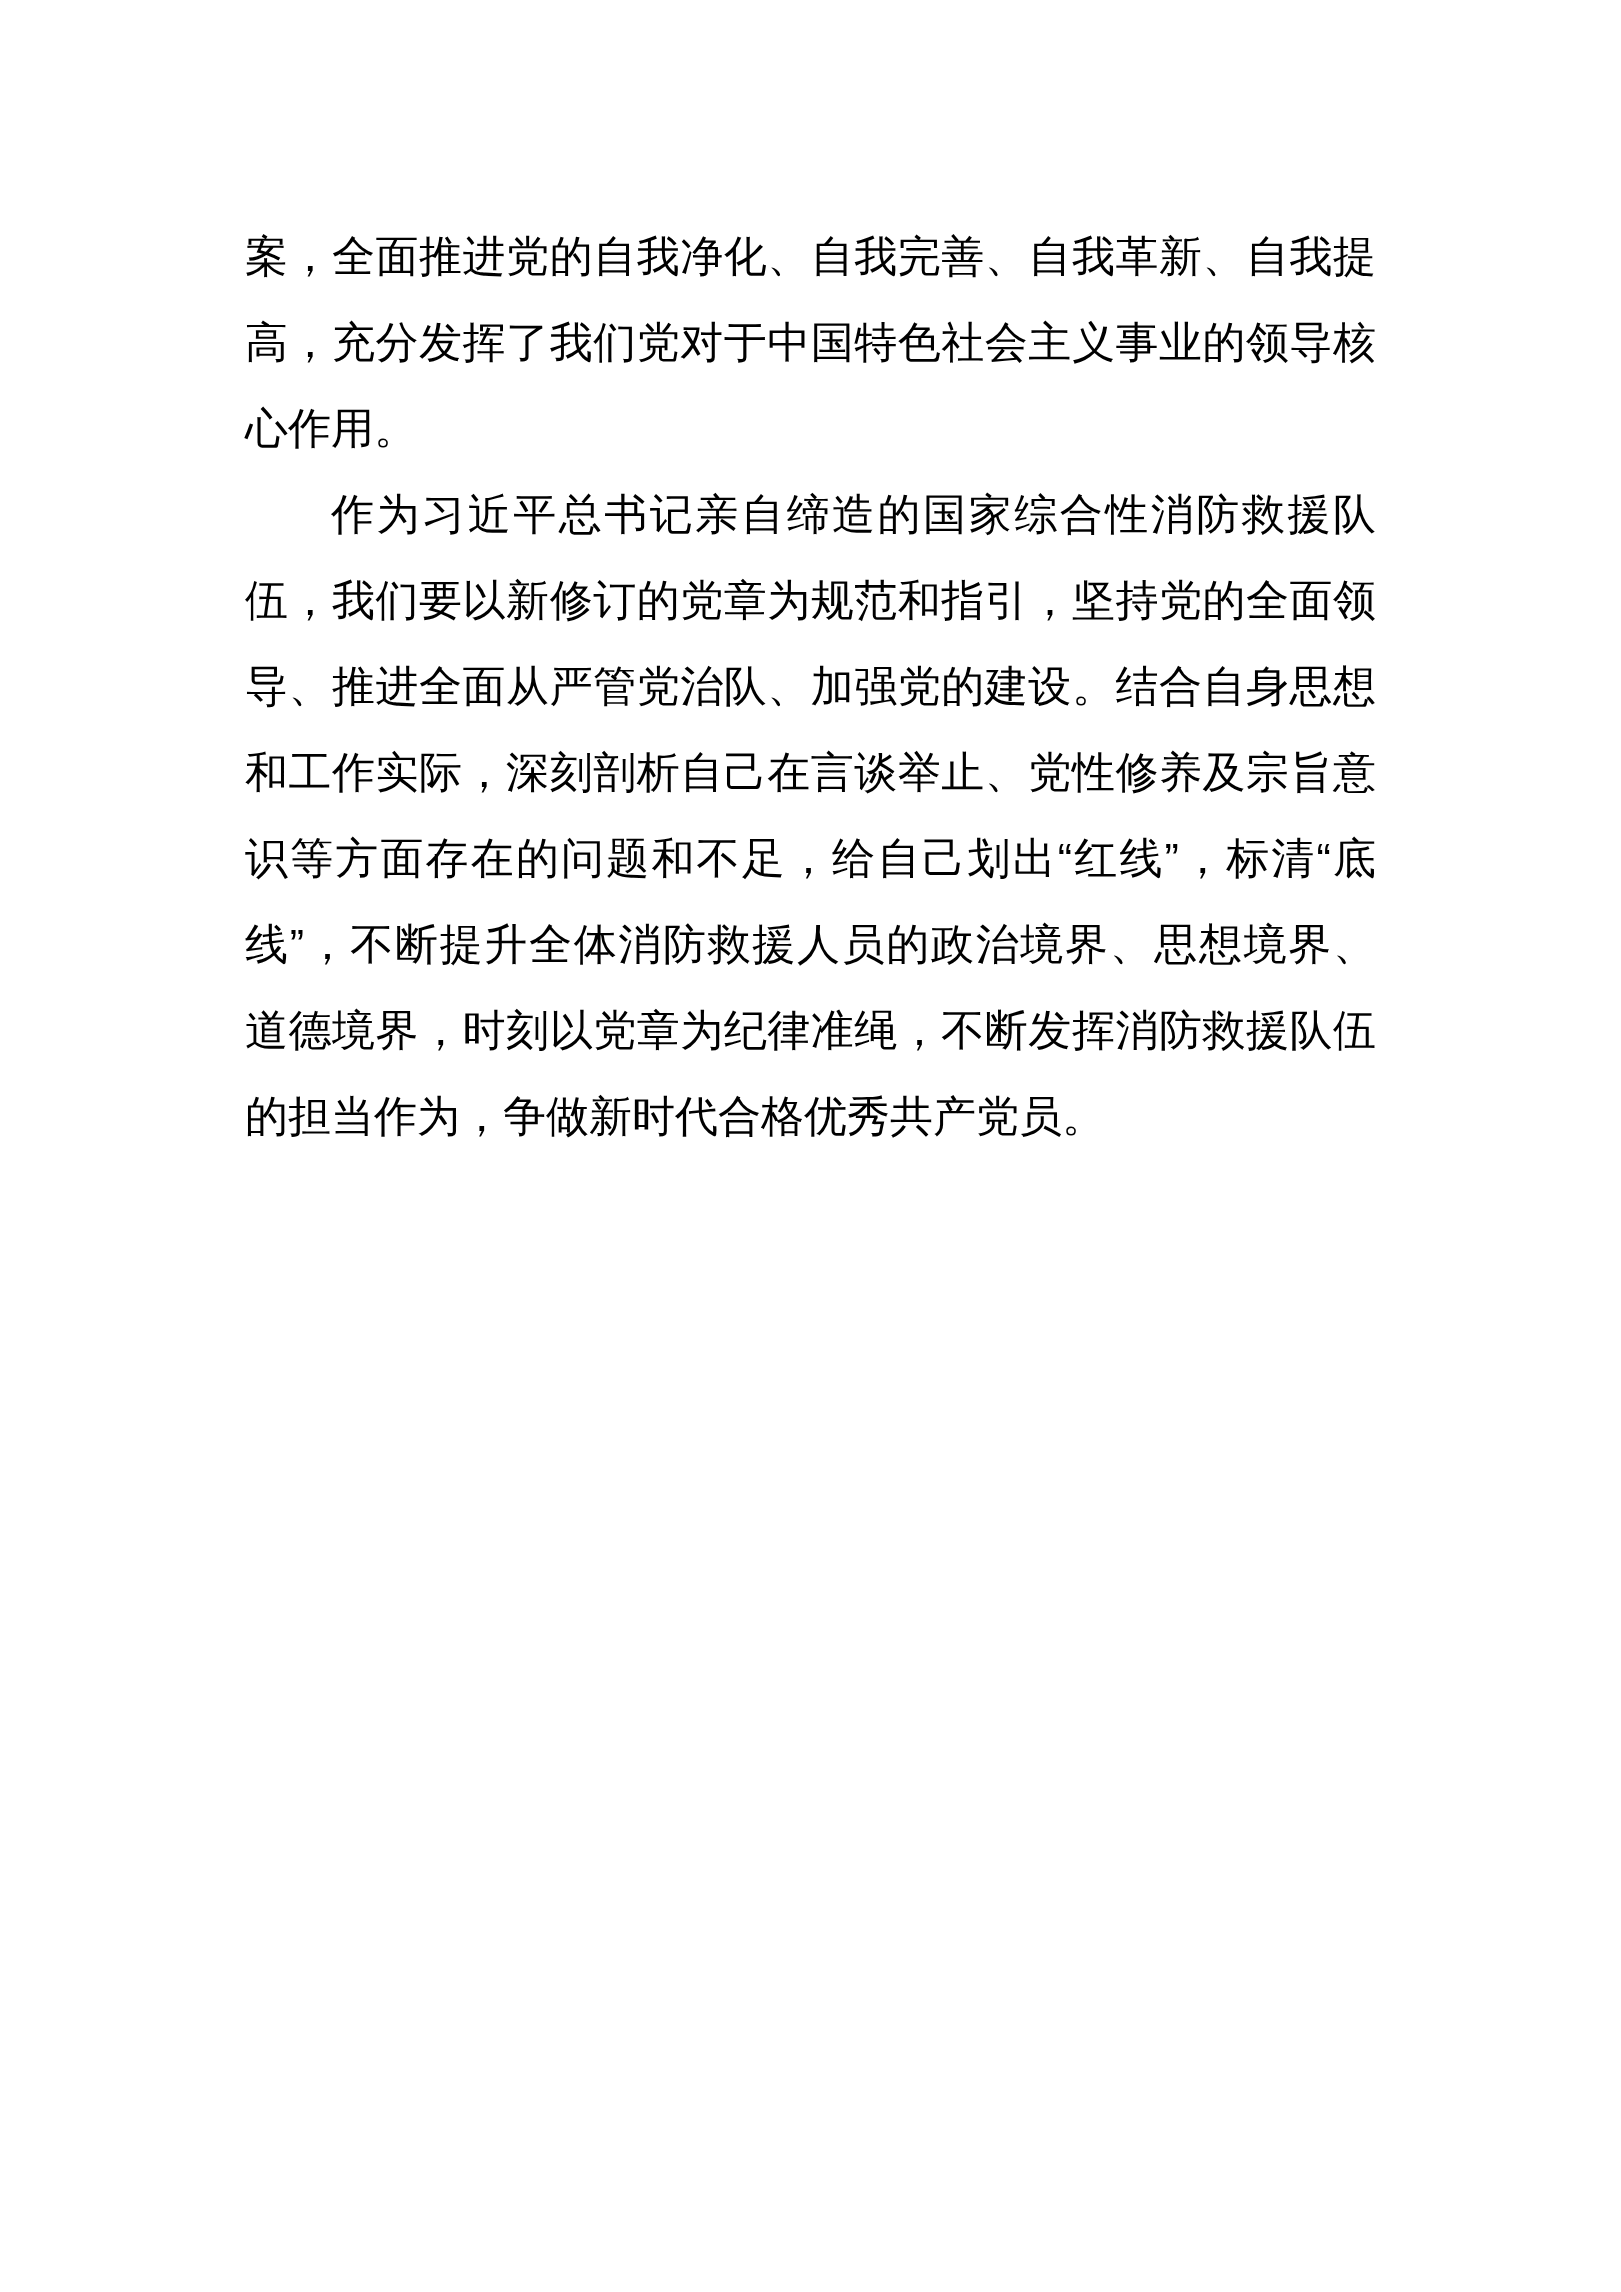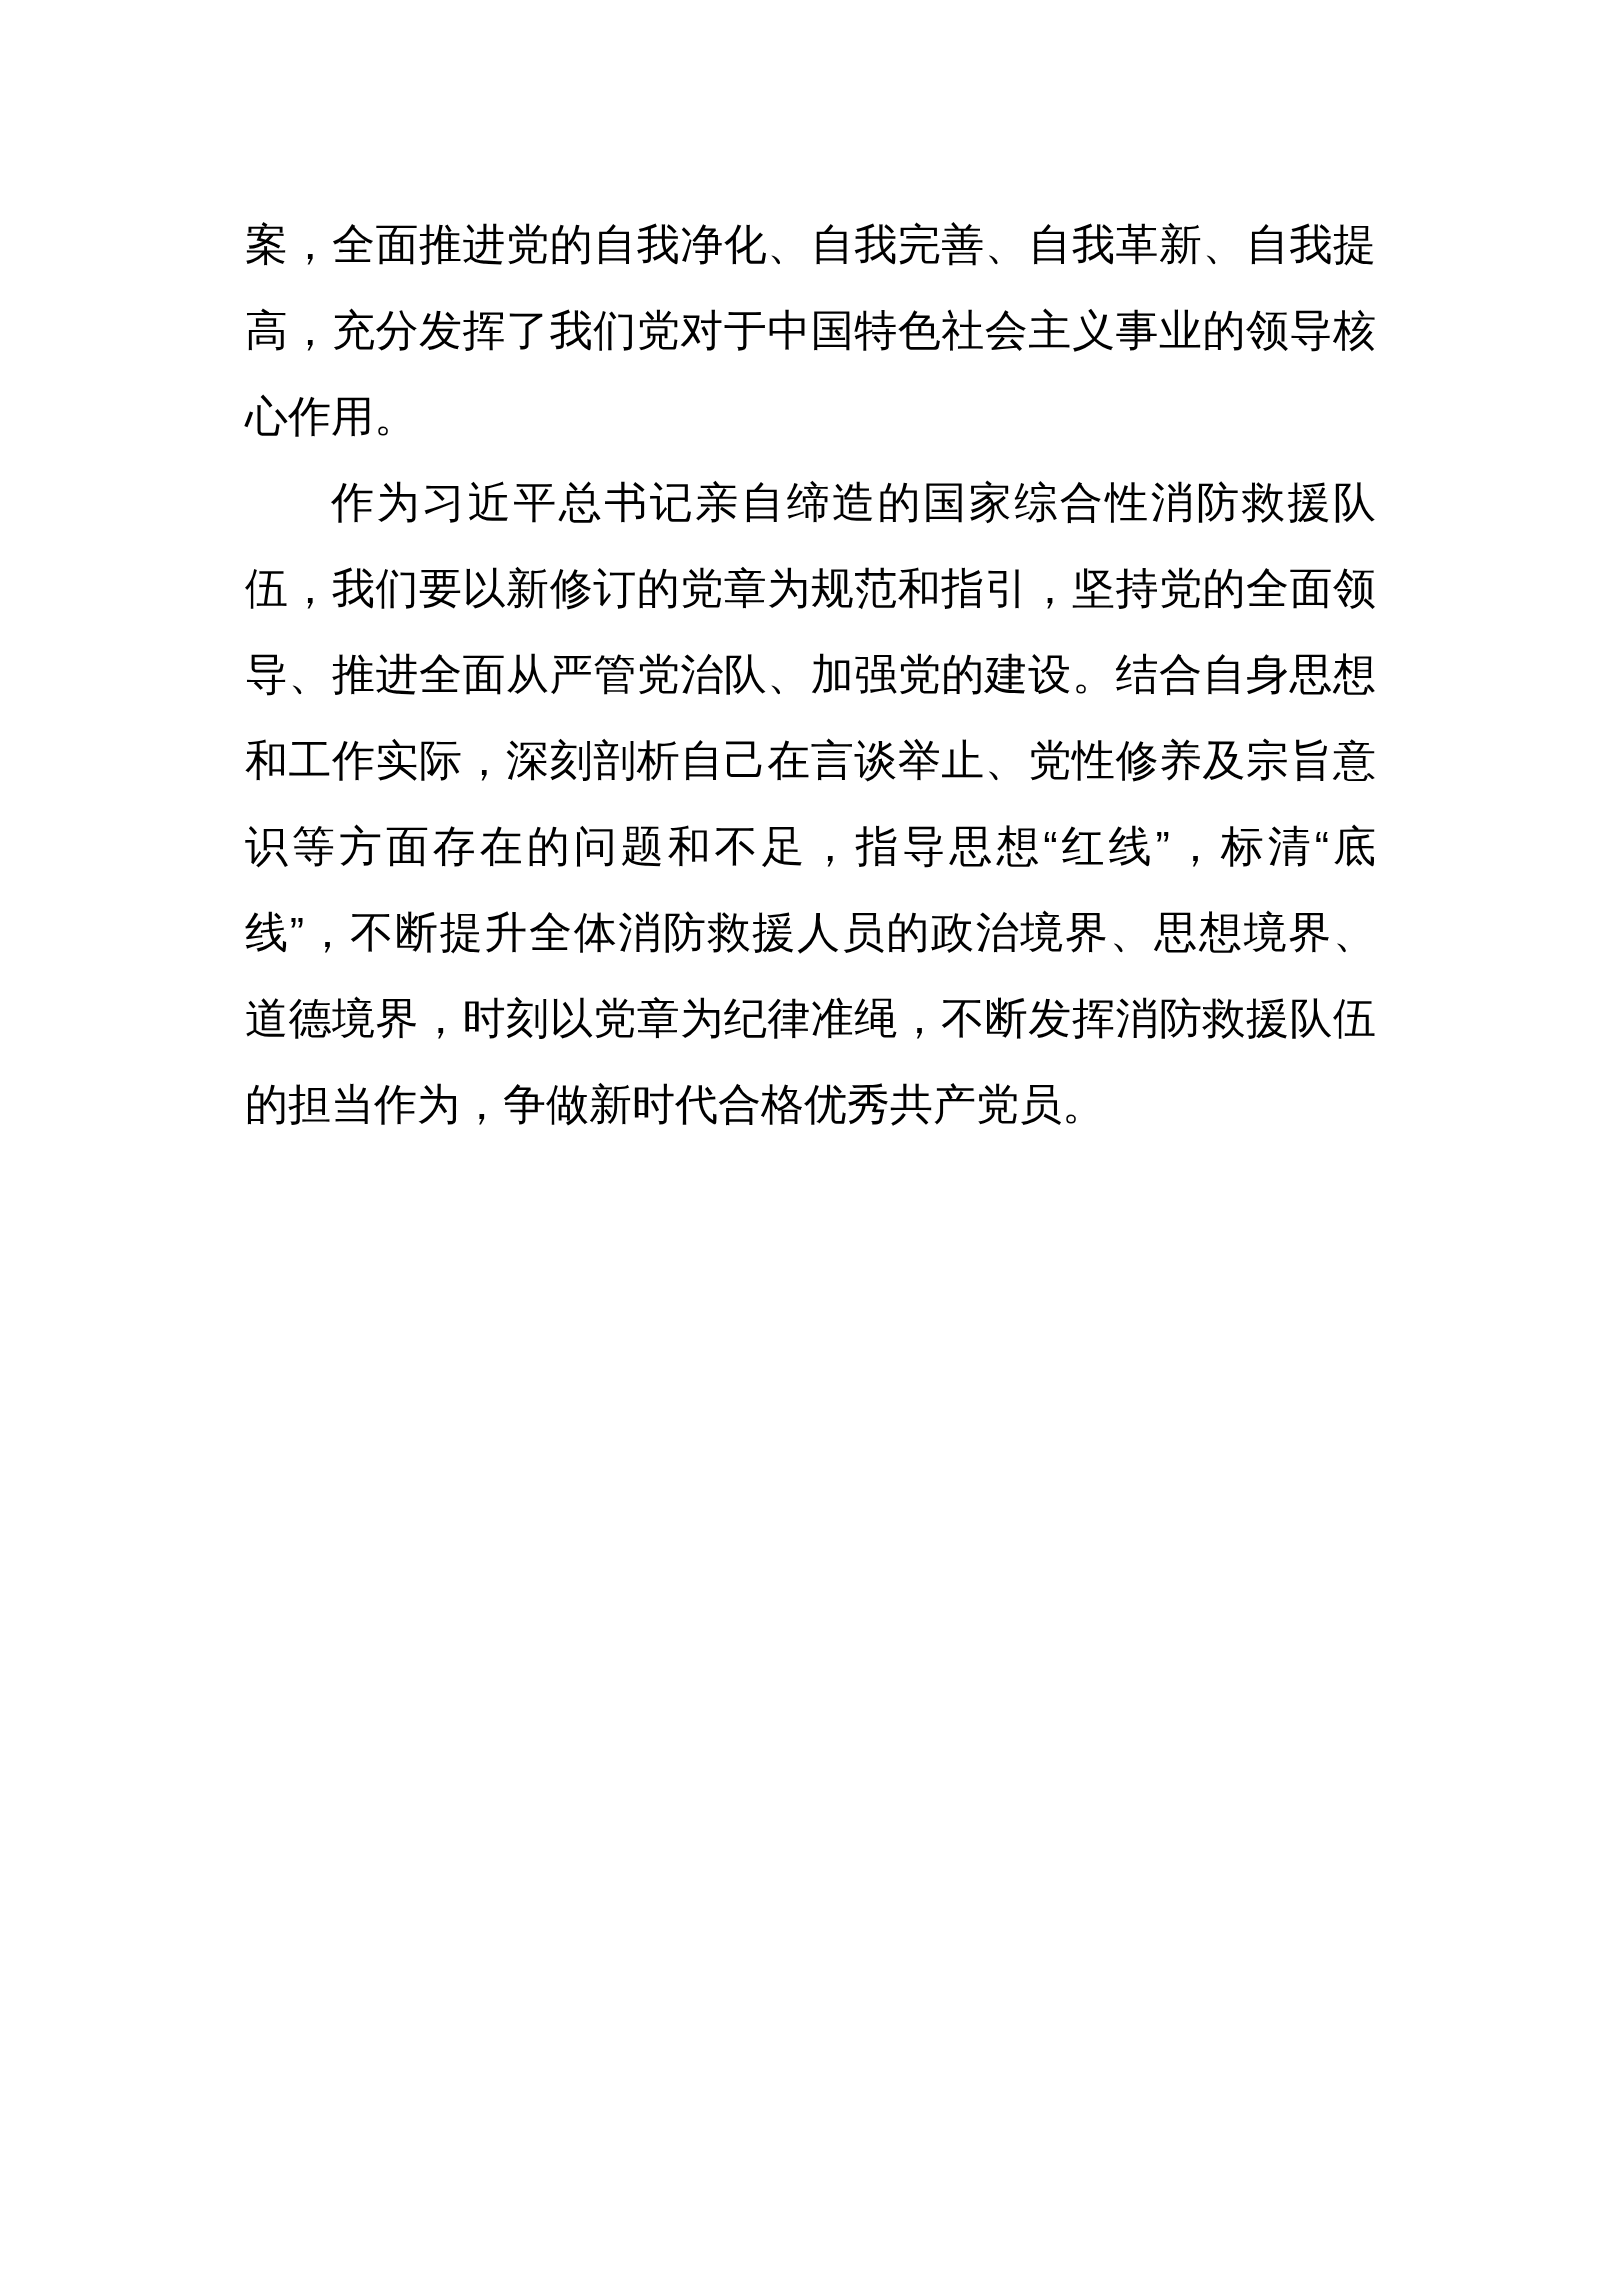--- a/index.html
+++ b/index.html
@@ -10,21 +10,21 @@
   .page {
     position: relative;
     width: 1621px;
     height: 2293px;
     background: #ffffff;
     overflow: hidden;
   }
   .content {
     position: absolute;
     left: 245px;
-    top: 201px;
+    top: 213px;
     width: 1131px;
   }
   .para {
     margin: 0;
     padding: 0;
     color: #000000;
     font-family: "Liberation Sans", sans-serif;
     font-size: 43px;
     line-height: 86px;
     font-weight: 500;
@@ -34,16 +34,16 @@
   .para.indent {
     text-indent: 86px; 
   }
 </style>
 </head>
 <body>
 
 <div class="page">
   <div class="content">
     <p class="para">案，全面推进党的自我净化、自我完善、自我革新、自我提高，充分发挥了我们党对于中国特色社会主义事业的领导核心作用。</p>
-    <p class="para indent">作为习近平总书记亲自缔造的国家综合性消防救援队伍，我们要以新修订的党章为规范和指引，坚持党的全面领导、推进全面从严管党治队、加强党的建设。结合自身思想和工作实际，深刻剖析自己在言谈举止、党性修养及宗旨意识等方面存在的问题和不足，指导思想“红线”，标清“底线”，不断提升全体消防救援人员的政治境界、思想境界、道德境界，时刻以党章为纪律准绳，不断发挥消防救援队伍的担当作为，争做新时代合格优秀共产党员。</p>
+    <p class="para indent">作为习近平总书记亲自缔造的国家综合性消防救援队伍，我们要以新修订的党章为规范和指引，坚持党的全面领导、推进全面从严管党治队、加强党的建设。结合自身思想和工作实际，深刻剖析自己在言谈举止、党性修养及宗旨意识等方面存在的问题和不足，给自己划出“红线”，标清“底线”，不断提升全体消防救援人员的政治境界、思想境界、道德境界，时刻以党章为纪律准绳，不断发挥消防救援队伍的担当作为，争做新时代合格优秀共产党员。</p>
   </div>
 </div>
 
 
 </body></html>

